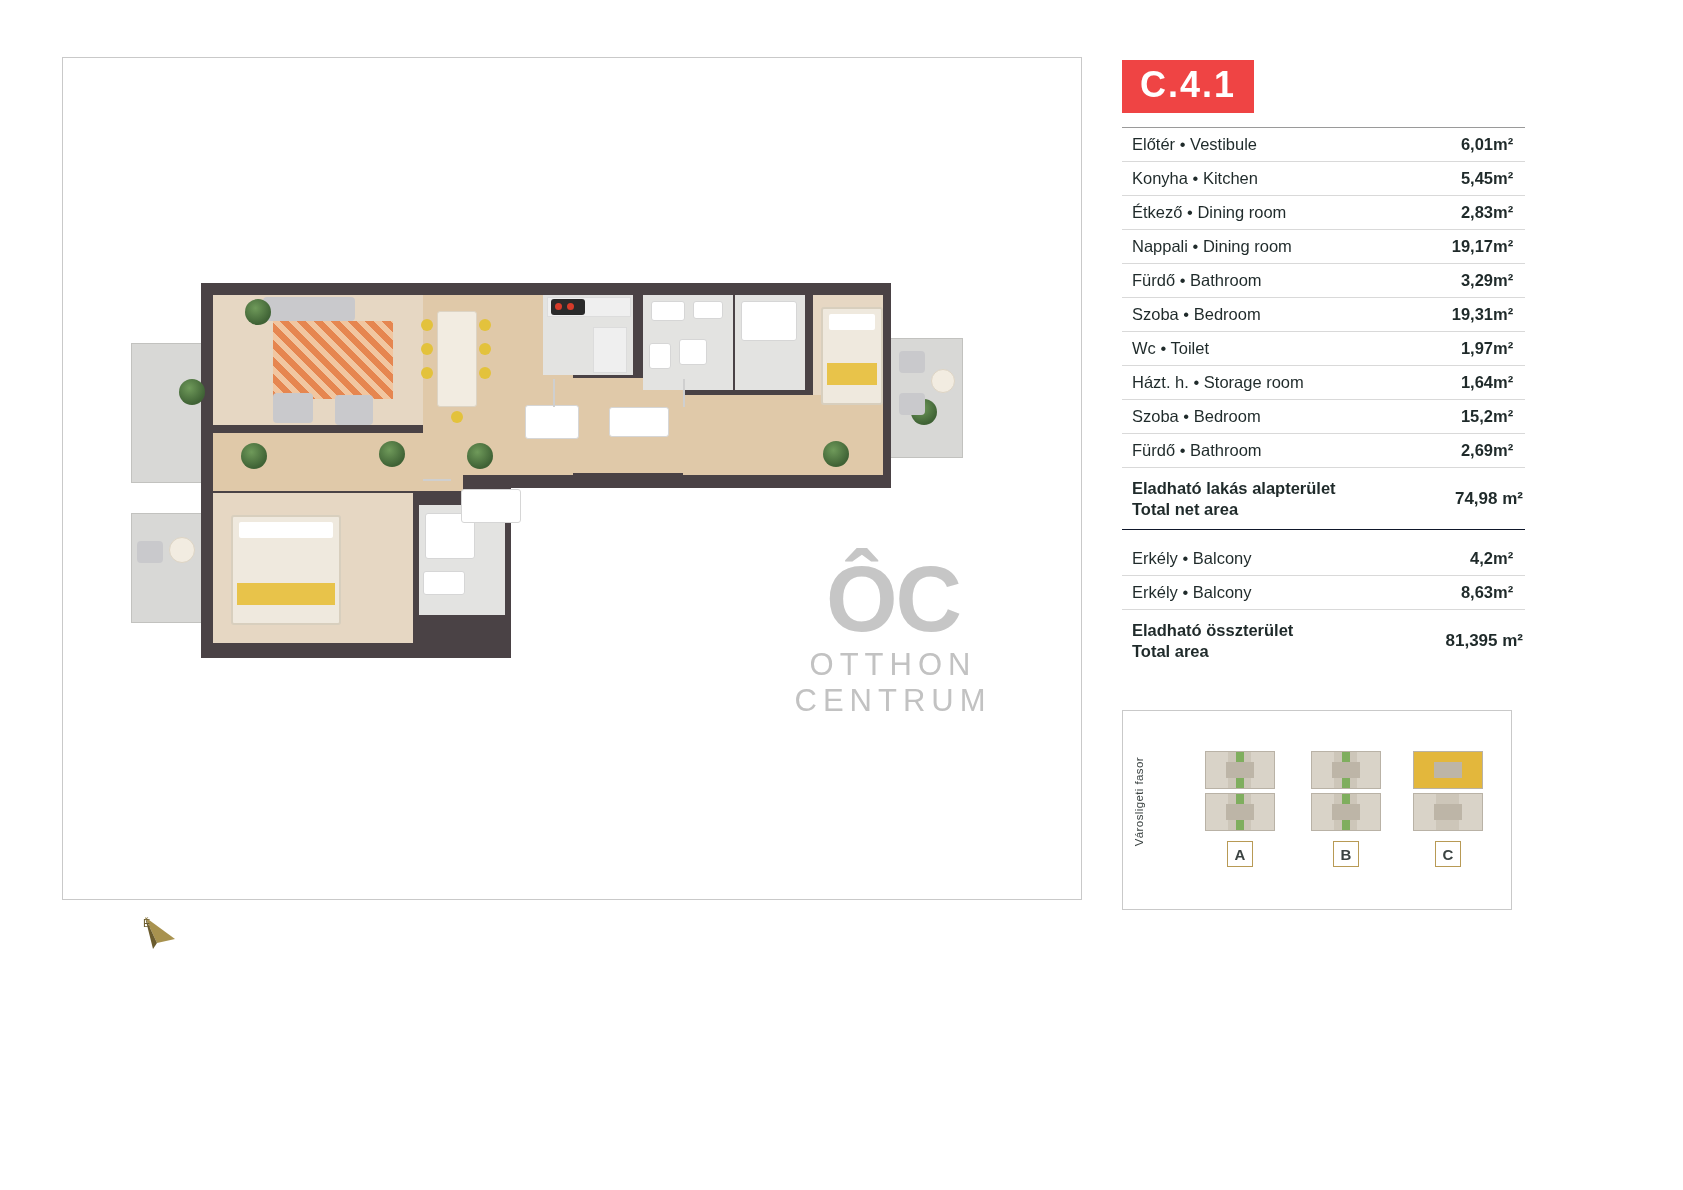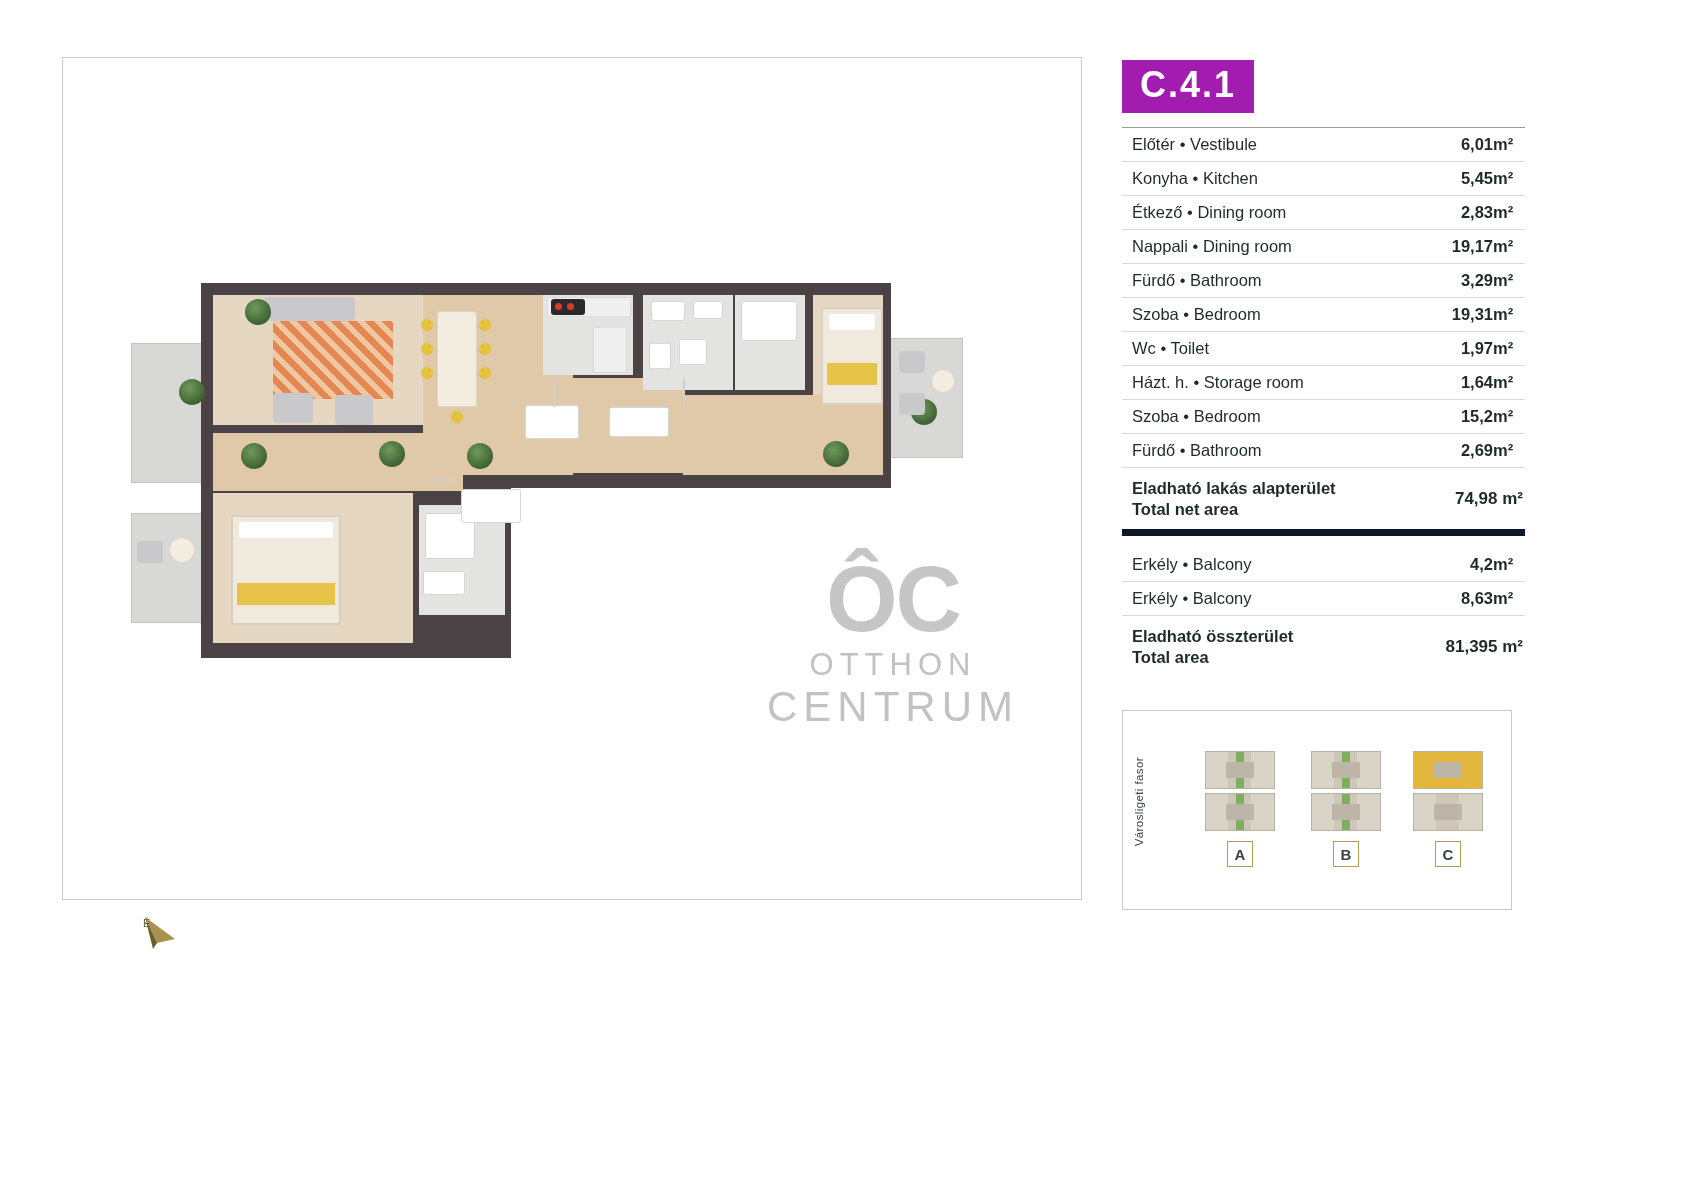--- a/index.html
+++ b/index.html
@@ -54,51 +54,51 @@
   .door { position:absolute; background:#fff; border:1px solid #cfcfcf; }
 
   
   .watermark {
     position:absolute; left:700px; top:500px;
     width:260px; text-align:center; color:#bfbfbf;
     pointer-events:none; user-select:none;
   }
   .wm-mark { font-size:92px; line-height:.9; font-weight:700; letter-spacing:-2px; color:#c6c6c6; }
   .wm-t1 { font-size:31px; letter-spacing:6px; color:#c2c2c2; margin-top:6px; }
-  .wm-t2 { font-size:42px; letter-spacing:6px; color:#c2c2c2; }
+  .wm-t2 { font-size:31px; letter-spacing:6px; color:#c2c2c2; }
 
   .compass { position:absolute; left:78px; top:855px; width:56px; height:48px; color:#8a7a52; }
 
   
   .disclaimer {
     position:absolute; left:64px; top:916px; width:1060px;
     font-size:14.5px; line-height:1.55; color:#2b3535;
   }
 
   
   .footer { position:absolute; left:0; top:985px; width:1683px; height:110px; }
 
   
   .right { position:absolute; left:1122px; top:60px; width:500px; }
   .code-tag {
-    display:inline-block; background:#a21caf; color:#fff;
+    display:inline-block; background:#ef4444; color:#fff;
     font-size:36px; font-weight:700; letter-spacing:2px;
     padding:4px 18px 7px 18px;
   }
   .rooms { margin-top:14px; width:403px; }
   .rule { height:1px; background:#9a9a9a; }
   .row {
     display:flex; align-items:center; justify-content:space-between;
     padding:7px 2px 7px 10px; font-size:16.5px; color:#1f2a2a;
     border-bottom:1px solid #d9d9d9;
   }
   .row .val { font-weight:700; display:flex; align-items:baseline; }
   .row .num { min-width:56px; text-align:right; }
   .row .unit { width:30px; text-align:left; }
-  .row.total { font-weight:700; padding:10px 2px 10px 10px; border-bottom:7px solid #0f172a; }
+  .row.total { font-weight:700; padding:10px 2px 10px 10px; border-bottom:1px solid #0f172a; }
   .row.total .label { line-height:1.25; }
   .row.total .val { font-weight:700; font-size:17px; }
   .spacer { height:12px; }
 
   
   .keymap {
     position:absolute; left:1122px; top:710px; width:390px; height:200px;
     border:1px solid #c9c9c9; background:#fff;
   }
   .keymap .vert {

